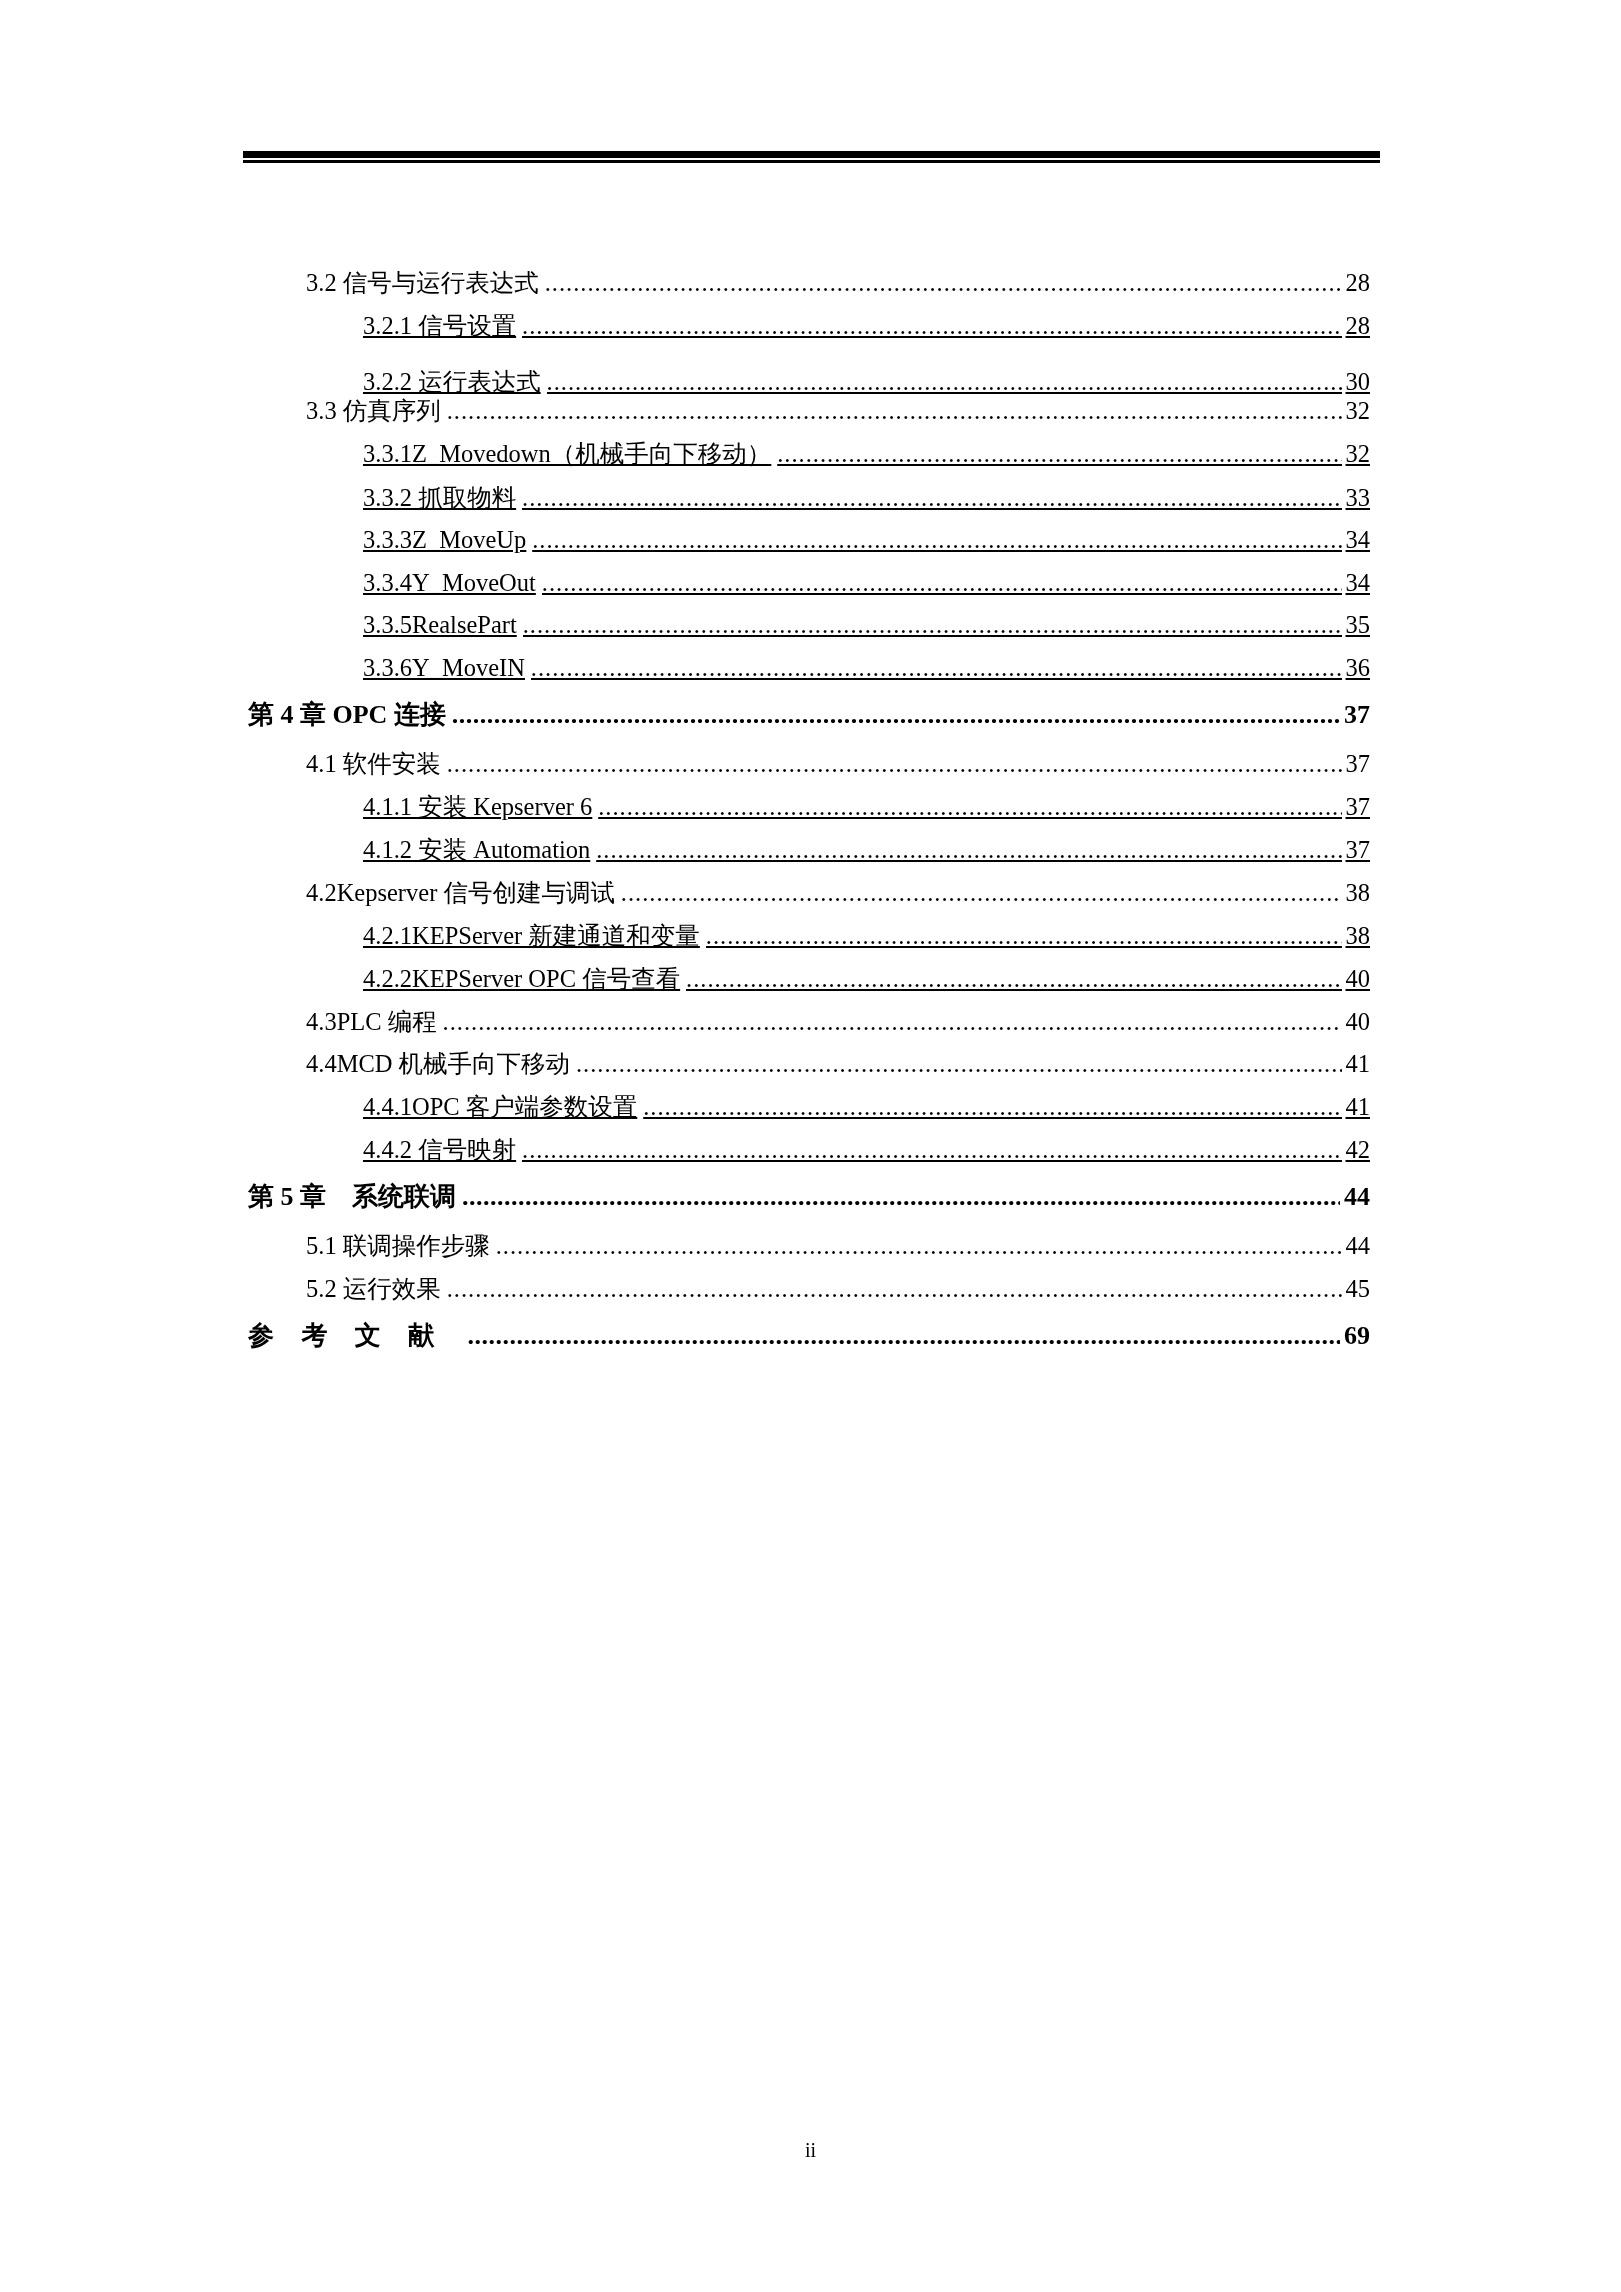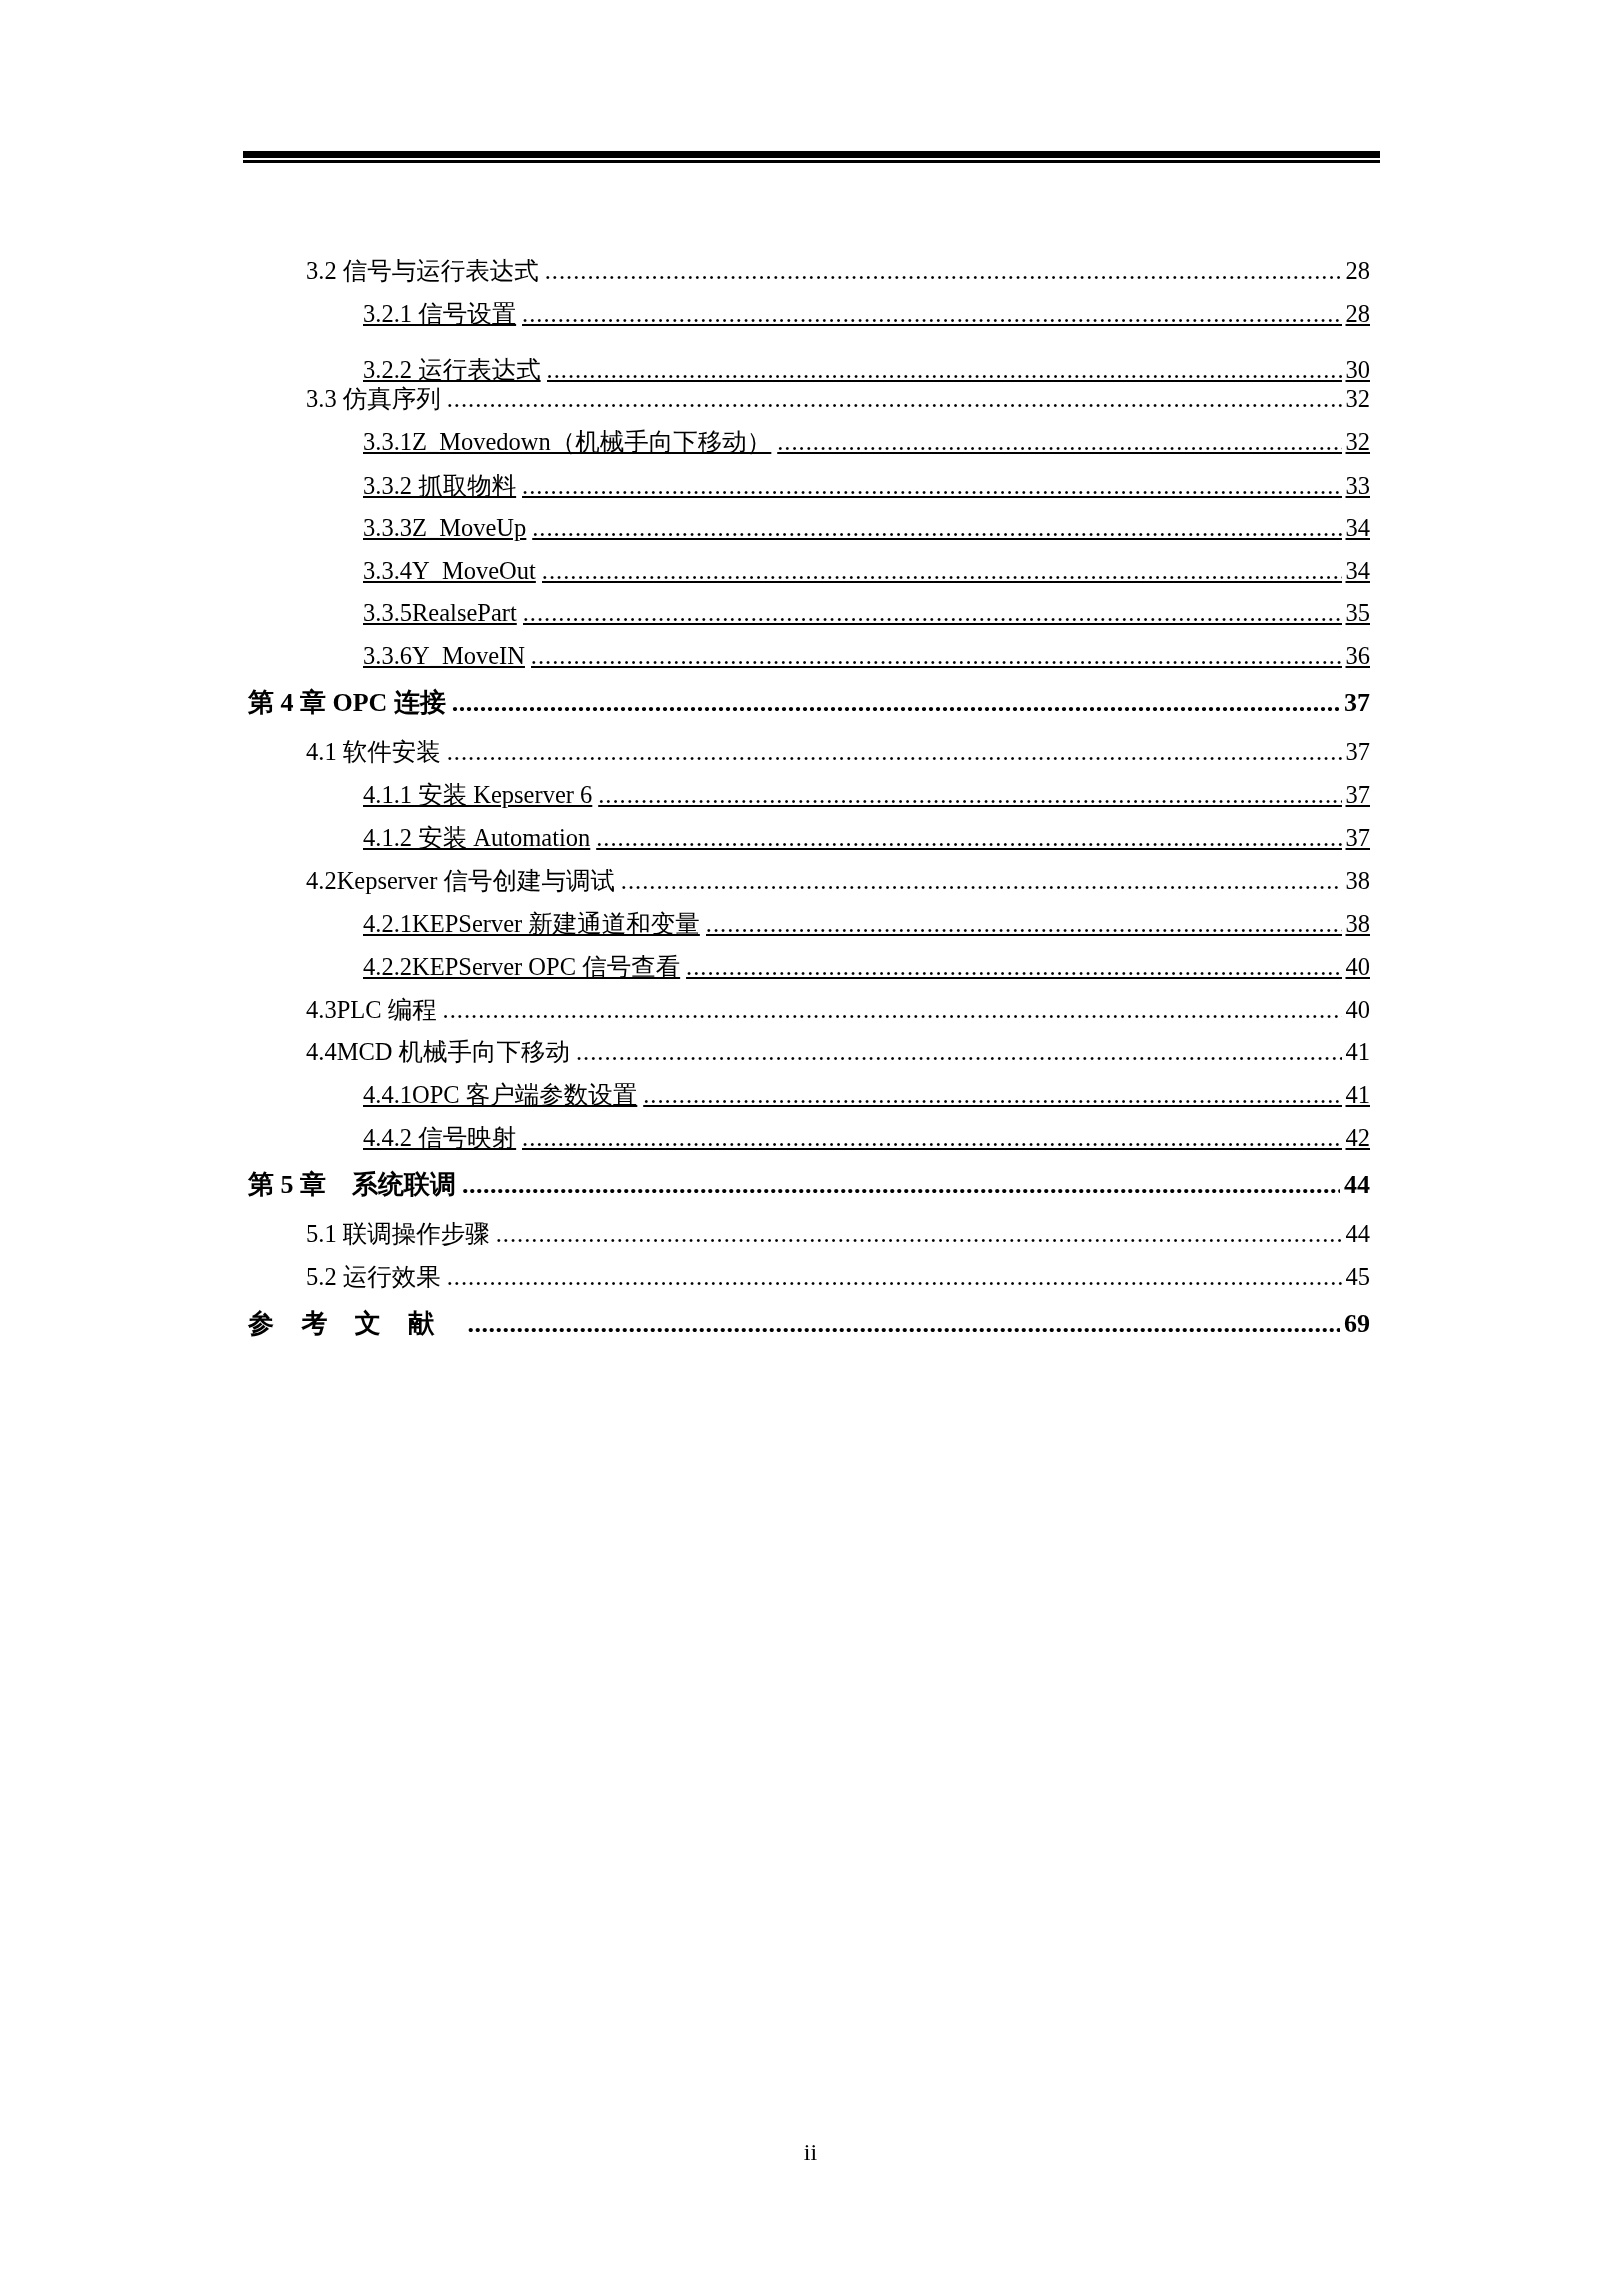--- a/index.html
+++ b/index.html
@@ -1,31 +1,31 @@
 <!DOCTYPE html>
 <html><head>
   <meta charset="utf-8">
   <style>
     html, body { margin: 0; padding: 0; background: #ffffff; }
     body { width: 1621px; height: 2293px; position: relative; overflow: hidden;
            font-family: "Liberation Serif", "DejaVu Serif", serif; color: #000; }
     .header-rule-thick { position: absolute; left: 243px; top: 151px; width: 1137px; height: 6.9px; background: #000; }
     .header-rule-thin  { position: absolute; left: 243px; top: 160px; width: 1137px; height: 2.9px; background: #000; }
     .toc { position: absolute; left: 0; top: 0; width: 1621px; }
-    .row { position: absolute; right: 251px; display: flex; align-items: baseline; white-space: nowrap; }
+    .row { position: absolute; right: 251px; display: flex; align-items: baseline; white-space: nowrap; margin-top: 12px; }
     .row .label { flex: 0 0 auto; }
     .row .leader { flex: 1 1 auto; overflow: hidden; margin: 0 3.9px 0 5.9px; letter-spacing: 1px; }
     .row .leader::after { content: "................................................................................................................................................................................................................................................................"; }
     .row .page { flex: 0 0 auto; text-align: center; }
     .lvl1 { left: 248px; font-size: 26px; font-weight: bold; height: 39px; line-height: 39px; }
     .lvl1 .leader { letter-spacing: 0.5px; }
     .lvl2 { left: 306px; font-size: 24.5px; height: 33px; line-height: 33px; }
     .lvl3 { left: 363px; font-size: 24.5px; height: 33px; line-height: 33px; text-decoration: underline; }
     .spaced { letter-spacing: 27.4px; }
-    .folio { position: absolute; top: 2139px; left: 0; width: 1621px; text-align: center; font-size: 24px; }
+    .folio { position: absolute; top: 2139px; left: 0; width: 1621px; text-align: center; font-size: 20px; }
   </style>
 </head>
 <body>
 
 <div class="header-rule-thick"></div>
 <div class="header-rule-thin"></div>
 
 <div class="toc">
   <div class="row lvl2" style="top:254px">
     <span class="label">3.2 信号与运行表达式</span>

